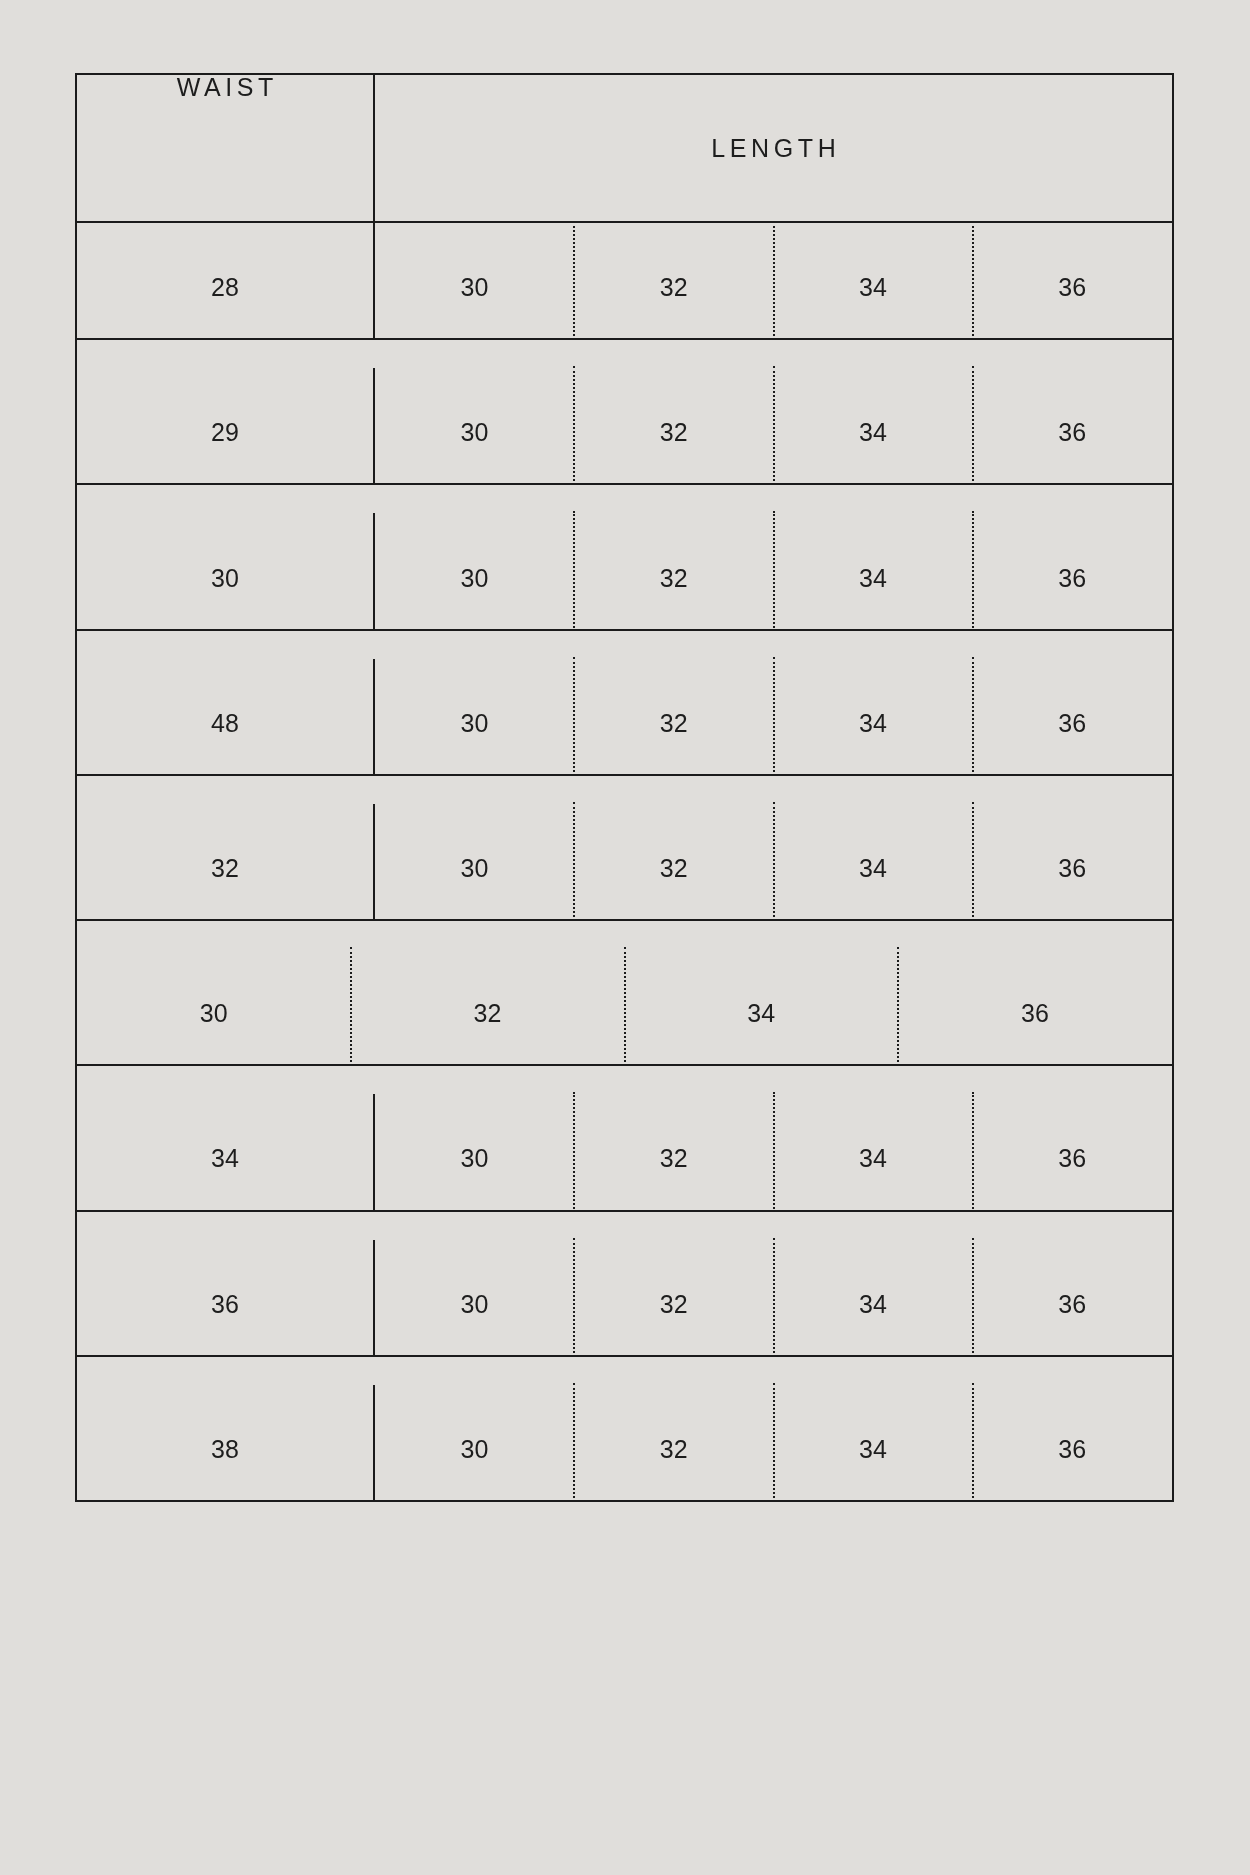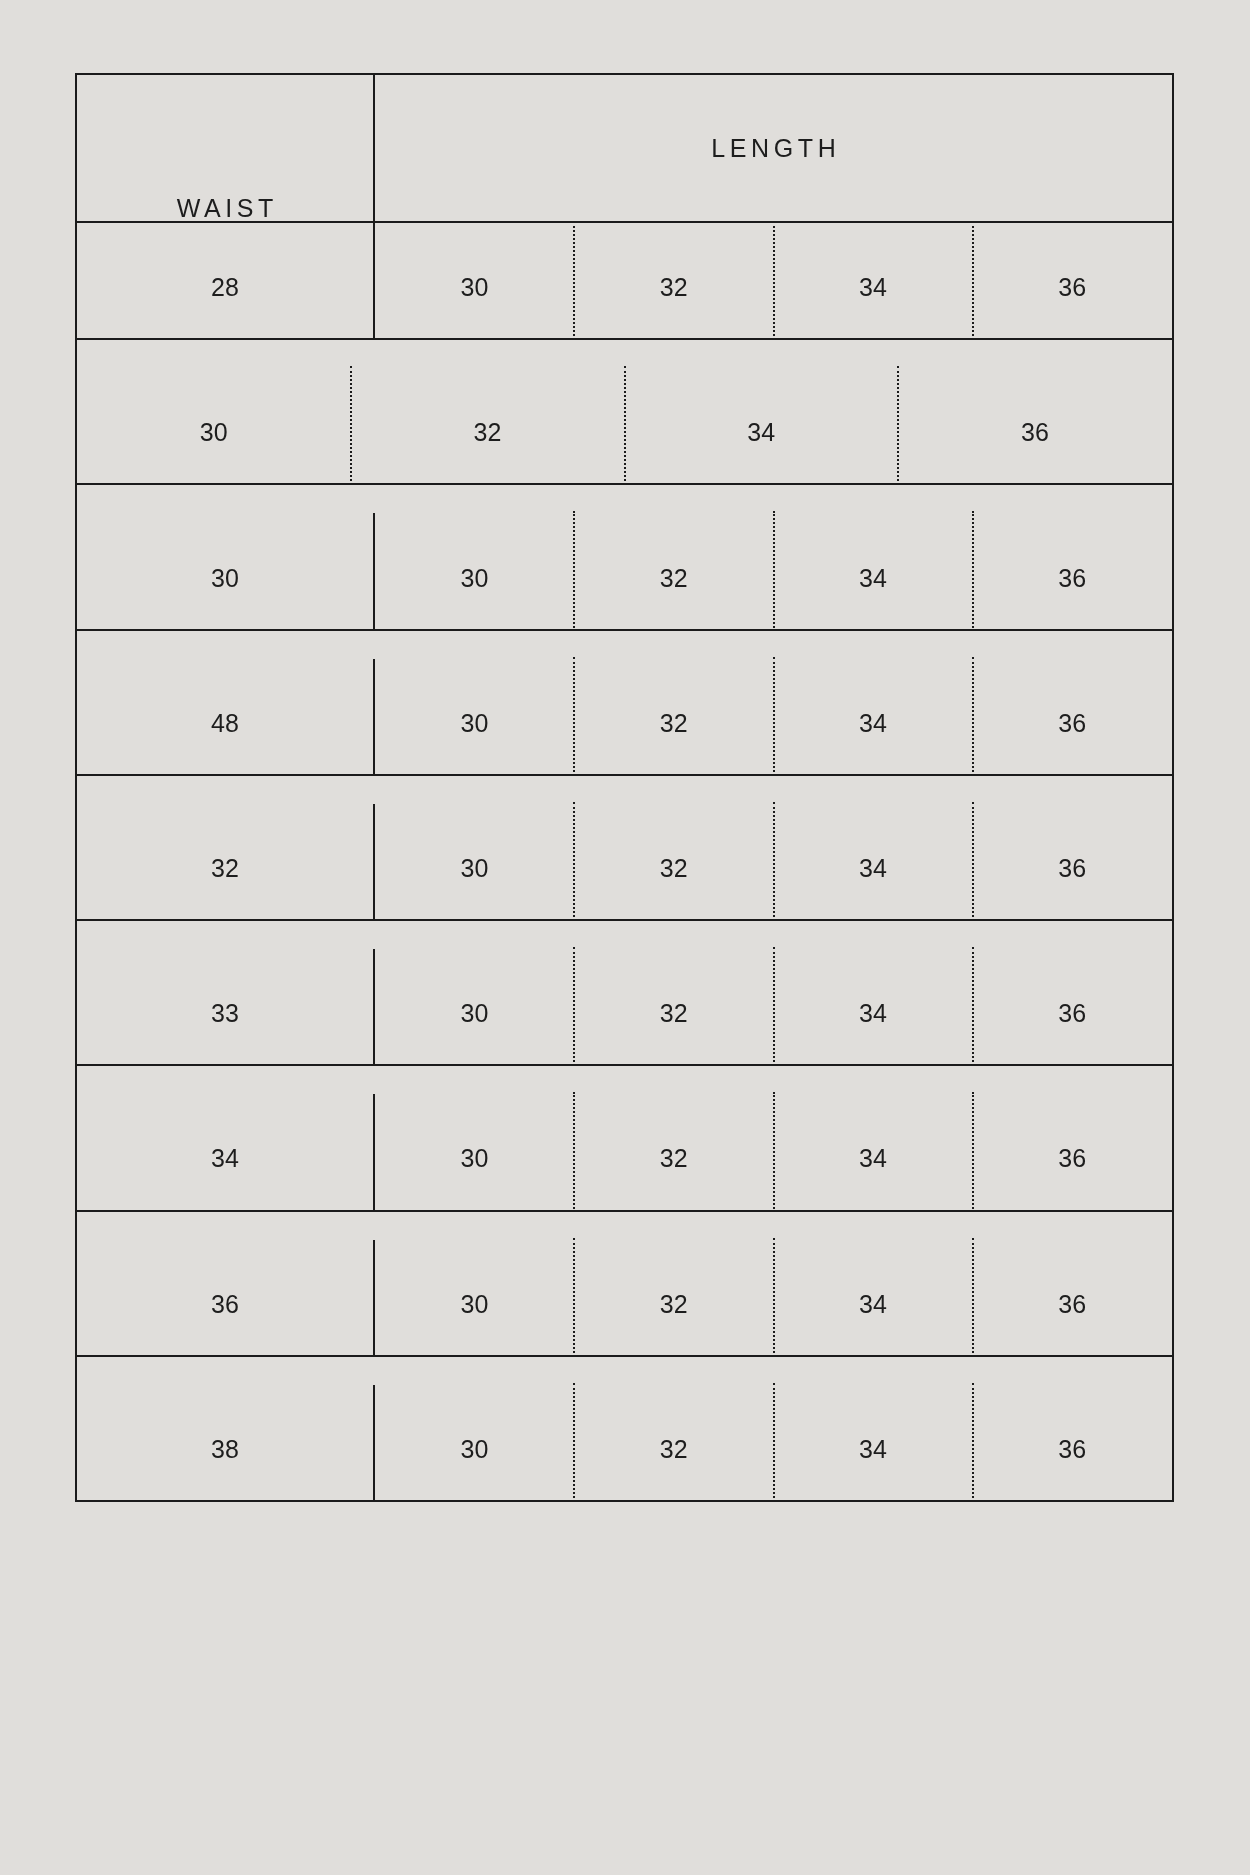--- a/index.html
+++ b/index.html
@@ -43,21 +43,21 @@
     flex: 0 0 148px;
     border-bottom: 2px solid #1b1b1b;
     box-sizing: border-box;
   }
   .th-waist {
     width: 298px;
     flex: 0 0 298px;
     box-sizing: border-box;
     border-right: 2px solid #1b1b1b;
     display: flex;
-    align-items: flex-end;
+    align-items: flex-start;
     justify-content: center;
   }
   .th-length {
     flex: 1 1 auto;
     box-sizing: border-box;
     display: flex;
     align-items: center;
     justify-content: center;
     border-radius: 25px;
   }
@@ -162,20 +162,23 @@
             </div>
             <div class="td-length">
               <span class="cell-value">34</span>
             </div>
             <div class="td-length">
               <span class="cell-value">36</span>
             </div>
           </div>
         </div>
         <div class="trow">
+          <div class="td-waist">
+            <span class="cell-value">29</span>
+          </div>
           <div class="lengths">
             <div class="td-length">
               <span class="cell-value">30</span>
             </div>
             <div class="td-length">
               <span class="cell-value">32</span>
             </div>
             <div class="td-length">
               <span class="cell-value">34</span>
             </div>
@@ -235,23 +238,20 @@
             </div>
             <div class="td-length">
               <span class="cell-value">34</span>
             </div>
             <div class="td-length">
               <span class="cell-value">36</span>
             </div>
           </div>
         </div>
         <div class="trow">
-          <div class="td-waist">
-            <span class="cell-value">33</span>
-          </div>
           <div class="lengths">
             <div class="td-length">
               <span class="cell-value">30</span>
             </div>
             <div class="td-length">
               <span class="cell-value">32</span>
             </div>
             <div class="td-length">
               <span class="cell-value">34</span>
             </div>

